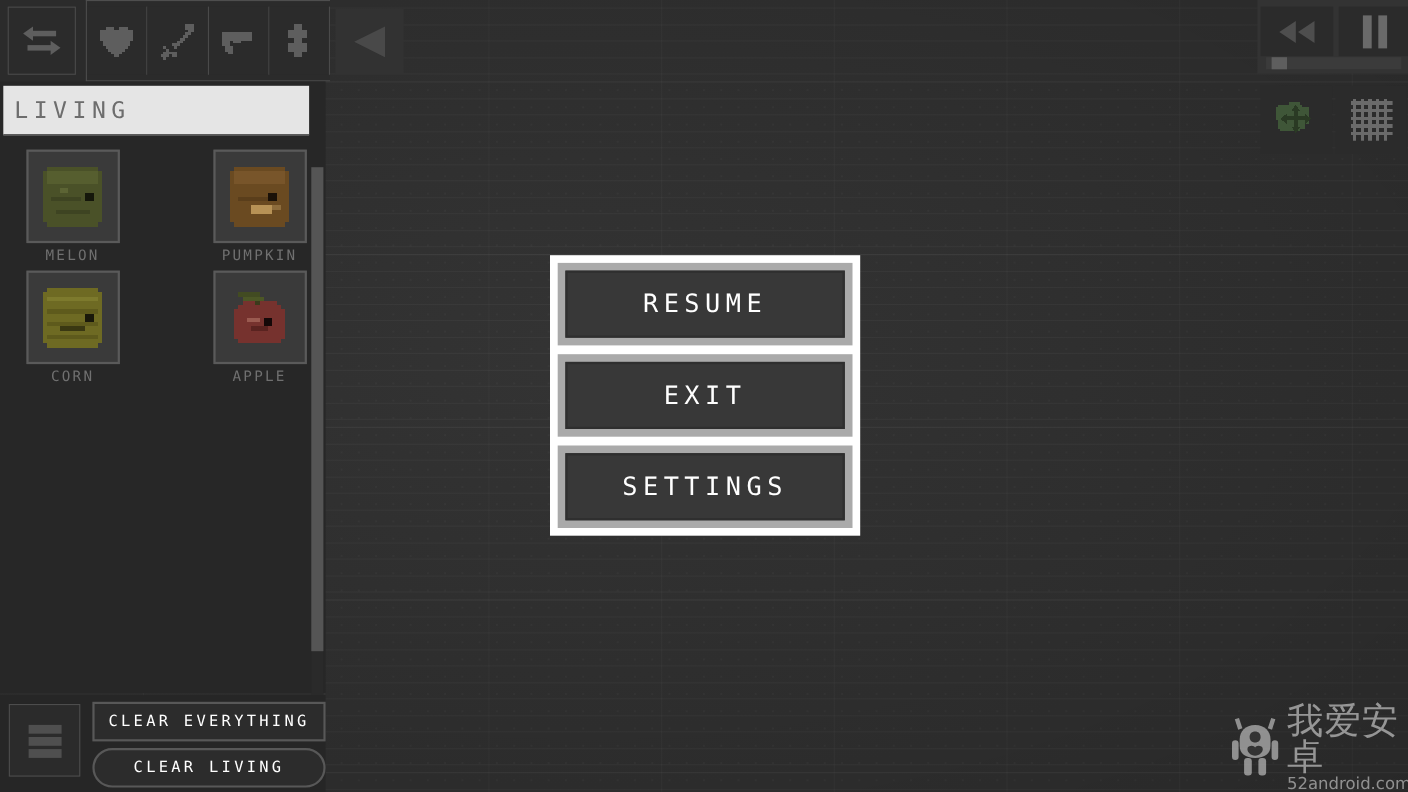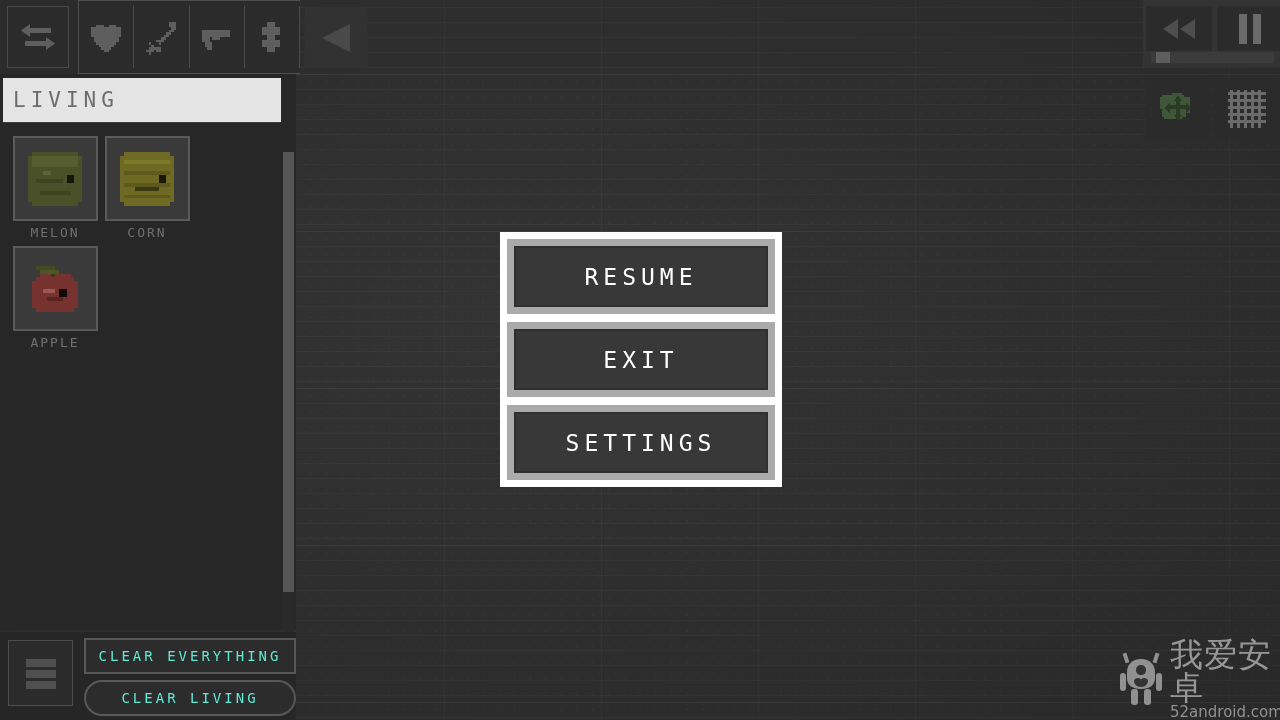--- a/index.html
+++ b/index.html
@@ -92,23 +92,24 @@
   .palette-title {
     color: #6d6d6d;
     font-size: 21px;
     letter-spacing: 5px;
     padding-left: 10px;
     font-family: "DejaVu Sans Mono", monospace;
   }
   .palette-body {
     position: absolute; left: 0; top: 56px;
     width: 282px; height: 500px;
-    padding: 6px 0 0 9px;
+    padding: 6px 0 0 20px;
     display: flex; flex-wrap: wrap;
     align-content: flex-start;
+    justify-content: space-between;
   }
   .slot { width: 92px; display: flex; flex-direction: column; align-items: center; margin-bottom: 6px; }
   .slot-tile {
     width: 85px; height: 85px;
     border: 2px solid #5a5a5a;
     background: #3a3a3a;
     display: flex; align-items: center; justify-content: center;
   }
   .slot-label {
     margin-top: 4px;
@@ -141,21 +142,21 @@
     width: 65px; height: 66px;
     border: 1px solid #4d4d4d;
     background: #2b2b2b;
     display: flex; align-items: center; justify-content: center;
   }
   .clear-btn {
     position: absolute; left: 84px;
     width: 212px; height: 36px;
     border: 2px solid #585858;
     background: #2c2c2c;
-    color: #5eead4;
+    color: #ffffff;
     font-size: 14px;
     letter-spacing: 3px;
     display: flex; align-items: center; justify-content: center;
     font-family: "DejaVu Sans Mono", monospace;
   }
   #clear-everything { top: 638px; }
   #clear-living { top: 680px; border-radius: 18px; }
 
   
   .playback {
@@ -325,20 +326,34 @@
             <rect x="2" y="2" width="12" height="3" fill="#565e2f"></rect>
             <rect x="3" y="8" width="7" height="1" fill="#3e4422"></rect>
             <rect x="4" y="11" width="8" height="1" fill="#3e4422"></rect>
             <rect x="11" y="7" width="2" height="2" fill="#15170b"></rect>
             <rect x="5" y="6" width="2" height="1" fill="#5c6434"></rect>
           </svg>
         </div>
         <span class="slot-label">MELON</span>
       </div>
 
+      <div class="slot">
+        <div class="slot-tile">
+          <svg class="sprite" viewBox="0 0 16 16" shape-rendering="crispEdges">
+            <rect x="2" y="1" width="12" height="14" fill="#6a4a21"></rect>
+            <rect x="1" y="2" width="14" height="12" fill="#6a4a21"></rect>
+            <rect x="2" y="2" width="12" height="3" fill="#78552a"></rect>
+            <rect x="3" y="8" width="8" height="1" fill="#5a3e1b"></rect>
+            <rect x="6" y="10" width="5" height="2" fill="#b79256"></rect>
+            <rect x="11" y="10" width="2" height="1" fill="#8d6c3c"></rect>
+            <rect x="10" y="7" width="2" height="2" fill="#1a1108"></rect>
+          </svg>
+        </div>
+        <span class="slot-label">PUMPKIN</span>
+      </div>
 
       <div class="slot">
         <div class="slot-tile">
           <svg class="sprite" viewBox="0 0 16 16" shape-rendering="crispEdges">
             <rect x="2" y="1" width="12" height="14" fill="#6e6a23"></rect>
             <rect x="1" y="2" width="14" height="12" fill="#6e6a23"></rect>
             <rect x="2" y="3" width="12" height="1" fill="#7d7a2d"></rect>
             <rect x="2" y="6" width="12" height="1" fill="#5e5a1c"></rect>
             <rect x="2" y="9" width="12" height="1" fill="#5e5a1c"></rect>
             <rect x="2" y="12" width="12" height="1" fill="#5e5a1c"></rect>

